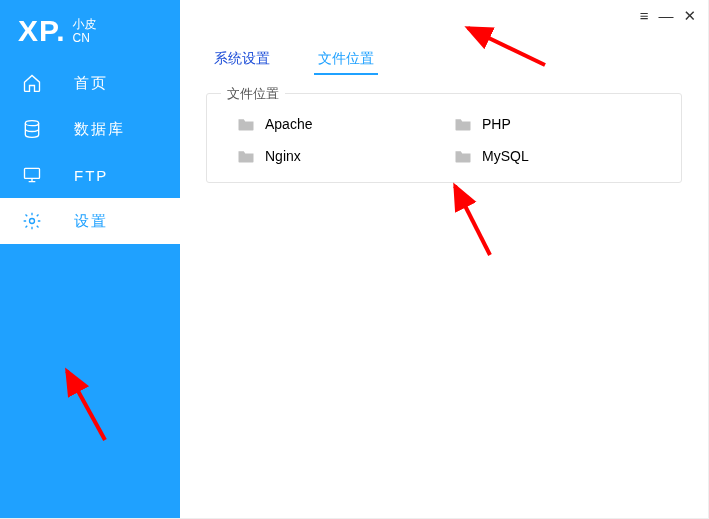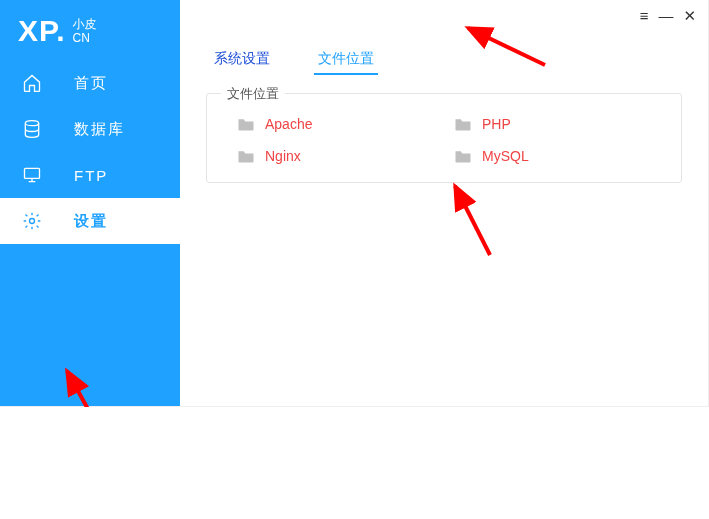--- a/index.html
+++ b/index.html
@@ -1,38 +1,38 @@
 <!DOCTYPE html>
 <html><head>
 <meta charset="utf-8">
 <style>
   * { box-sizing: border-box; margin: 0; padding: 0; }
   body { font-family: "Microsoft YaHei", -apple-system, sans-serif; font-size: 13px; }
-  .app { width: 709px; height: 407px; display: flex; position: relative; border-right:1px solid #eee; border-bottom:1px solid #eee;}
+  .app { width: 709px; height: 519px; display: flex; position: relative; border-right:1px solid #eee; border-bottom:1px solid #eee;}
   .sidebar { width: 180px; background: #1fa1ff; color: #fff; display: flex; flex-direction: column; }
   .logo { padding: 14px 18px 12px; display: flex; align-items: center; }
   .logo-big { font-size: 30px; font-weight: 700; letter-spacing: 1px; }
   .logo-small { font-size: 12px; line-height: 1.2; margin-left: 7px; }
   .nav { flex: 1; }
   .nav-item { display:flex; align-items:center; padding: 13px 22px; font-size:15px; cursor:pointer; }
   .nav-item span.label { margin-left: 32px; letter-spacing: 2px; }
-  .nav-item.active { background:#fff; color:#1fa1ff;font-weight:bold; }
+  .nav-item.active { background:#fff; color:#1fa1ff; }
   .icon { width:20px; height:20px; display:inline-flex; align-items:center; justify-content:center; }
   .icon svg { stroke: currentColor; fill:none; stroke-width:1.6; }
   .main { flex:1; background:#fff; position:relative; display:flex; flex-direction:column; }
   .window-controls { position:absolute; top:8px; right:12px; display:flex; gap:10px; font-size:15px; color:#333; }
   .window-controls span { cursor:pointer; line-height:1; }
   .tabs { display:flex; padding: 44px 30px 0 30px; border-bottom:1px solid transparent; }
   .tab { padding: 6px 4px; margin-right: 40px; font-size:14px; color:#1d4ed8; cursor:pointer; position:relative; }
   .tab.active { color:#1fa1ff; }
   .tab.active::after { content:""; position:absolute; left:0; right:0; bottom:-1px; height:2px; background:#1fa1ff; }
   .panel { margin: 18px 26px 0; border:1px solid #e4e4e4; border-radius:3px; padding: 0 0 18px; position:relative; }
   .panel-title { position:relative; top:-9px; left:14px; background:#fff; padding:0 6px; font-size:13px; color:#555; display:inline-block;}
   .folder-grid { display:grid; grid-template-columns: 1fr 1fr; padding: 4px 30px 0; row-gap: 16px; column-gap: 20px;}
-  .folder-item { display:flex; align-items:center; color:#ef4444; font-size:14px; cursor:pointer;}
+  .folder-item { display:flex; align-items:center; color:#000000; font-size:14px; cursor:pointer;}
   .folder-icon { width:18px; height:14px; margin-right:10px; }
   .folder-icon svg { fill:#bfbfbf; }
   .arrow { position:absolute; pointer-events:none; }
 </style>
 </head>
 <body>
 
 <div class="app">
 
   <div class="sidebar">

